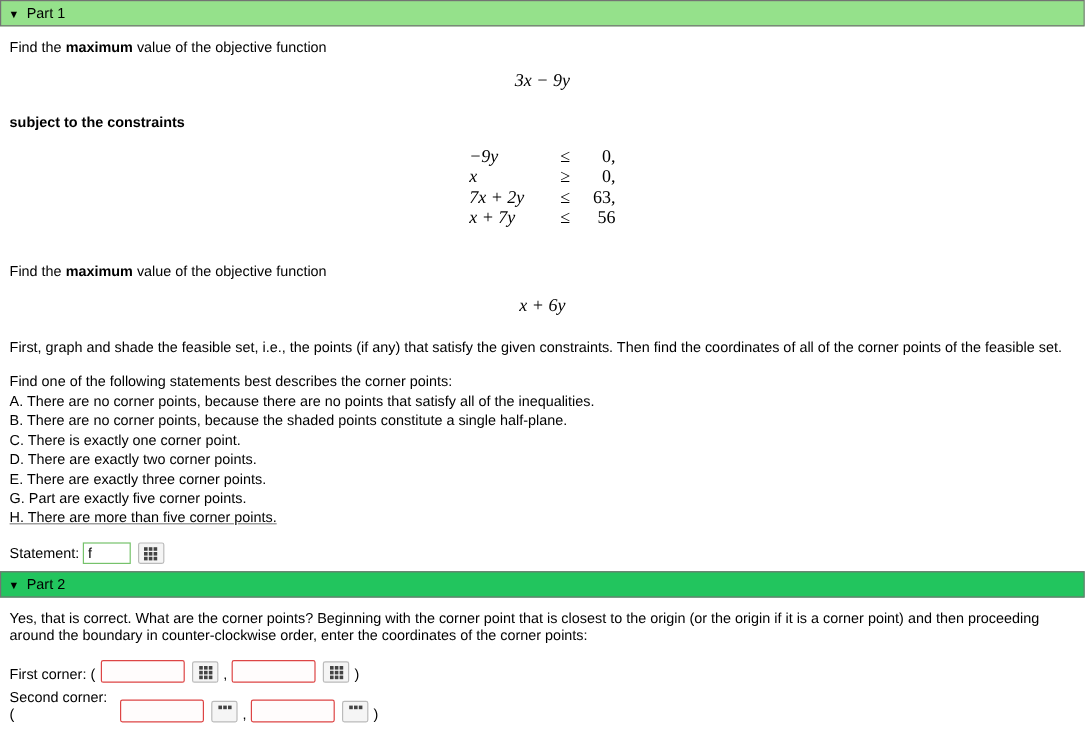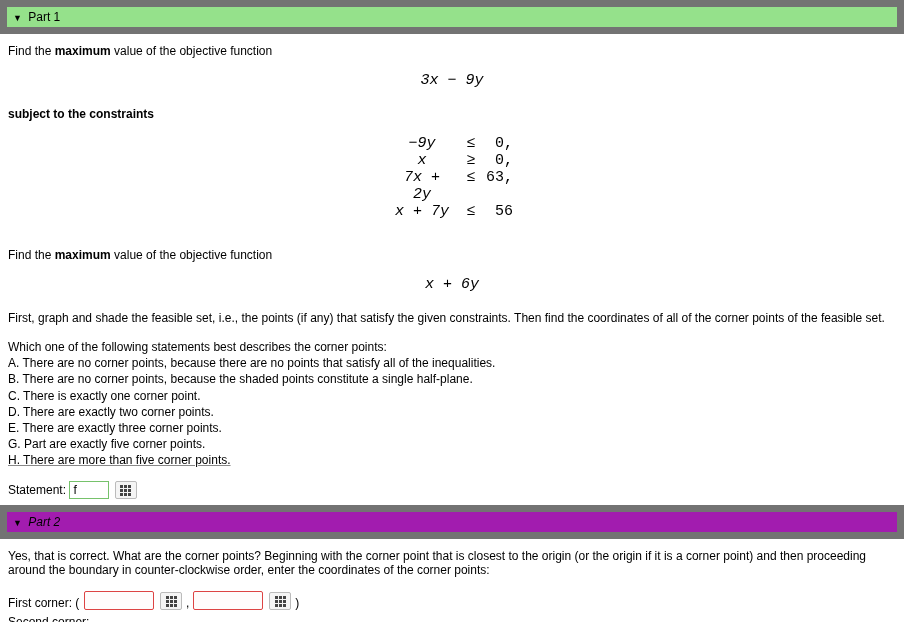--- a/index.html
+++ b/index.html
@@ -6,45 +6,45 @@
   body {
     margin: 0;
     padding: 0;
     font-family: Arial, Helvetica, sans-serif;
     font-size: 12px;
     color: #000;
     background: #fff;
   }
   .part-header {
     padding: 3px 6px;
-    border: 7px solid #737373;
+    border: 1px solid #737373;
     font-size: 12px;
   }
   .part-header .caret {
     font-size: 9px;
     margin-right: 3px;
     display: inline-block;
     vertical-align: middle;
   }
   .part1-header { background: #95e18b; }
-  .part2-header { background: #a21caf; font-style: italic; }
+  .part2-header { background: #22c55e; }
   .content { padding: 6px 8px; }
   .content p { margin: 4px 0 14px 0; }
   .math-center {
     text-align: center;
-    font-family: Liberation Mono, monospace;
+    font-family: Liberation Serif, serif;
     font-size: 15px;
     margin: 8px 0 18px 0;
   }
   .constraints-table {
     display: inline-block;
     text-align: left;
   }
   .constraints-table .row { display: flex; }
-  .constraints-table .lhs { width: 70px; text-align: center; padding-right: 8px; font-style: italic; }
+  .constraints-table .lhs { width: 70px; text-align: left; padding-right: 8px; font-style: italic; }
   .constraints-table .rel { width: 20px; text-align: center; }
   .constraints-table .rhs { width: 32px; text-align: right; }
   .options { margin: 2px 0; }
   .options div { line-height: 1.35; }
   .statement-row { margin-top: 12px; }
   .statement-row input {
     width: 40px;
     height: 18px;
     border: 1px solid #76c26b;
     outline: none;
@@ -137,21 +137,21 @@
   </p>
 
   <div class="math-center">
     <span class="mi">x + 6y</span>
   </div>
 
 
   <p>First, graph and shade the feasible set, i.e., the points (if any) that satisfy the given constraints. Then find the coordinates of all of the corner points of the feasible set.</p>
 
   <div class="options">
-    <div>Which one of the following statements best describes the corner points:</div>
+    <div>Find one of the following statements best describes the corner points:</div>
     <div>A. There are no corner points, because there are no points that satisfy all of the inequalities.</div>
     <div>B. There are no corner points, because the shaded points constitute a single half-plane.</div>
     <div>C. There is exactly one corner point.</div>
     <div>D. There are exactly two corner points.</div>
     <div>E. There are exactly three corner points.</div>
     <div>G. Part are exactly five corner points.</div>
     <div style="text-decoration: underline; text-decoration-color:#888;">H. There are more than five corner points.</div>
   </div>
 
   <div class="statement-row">

